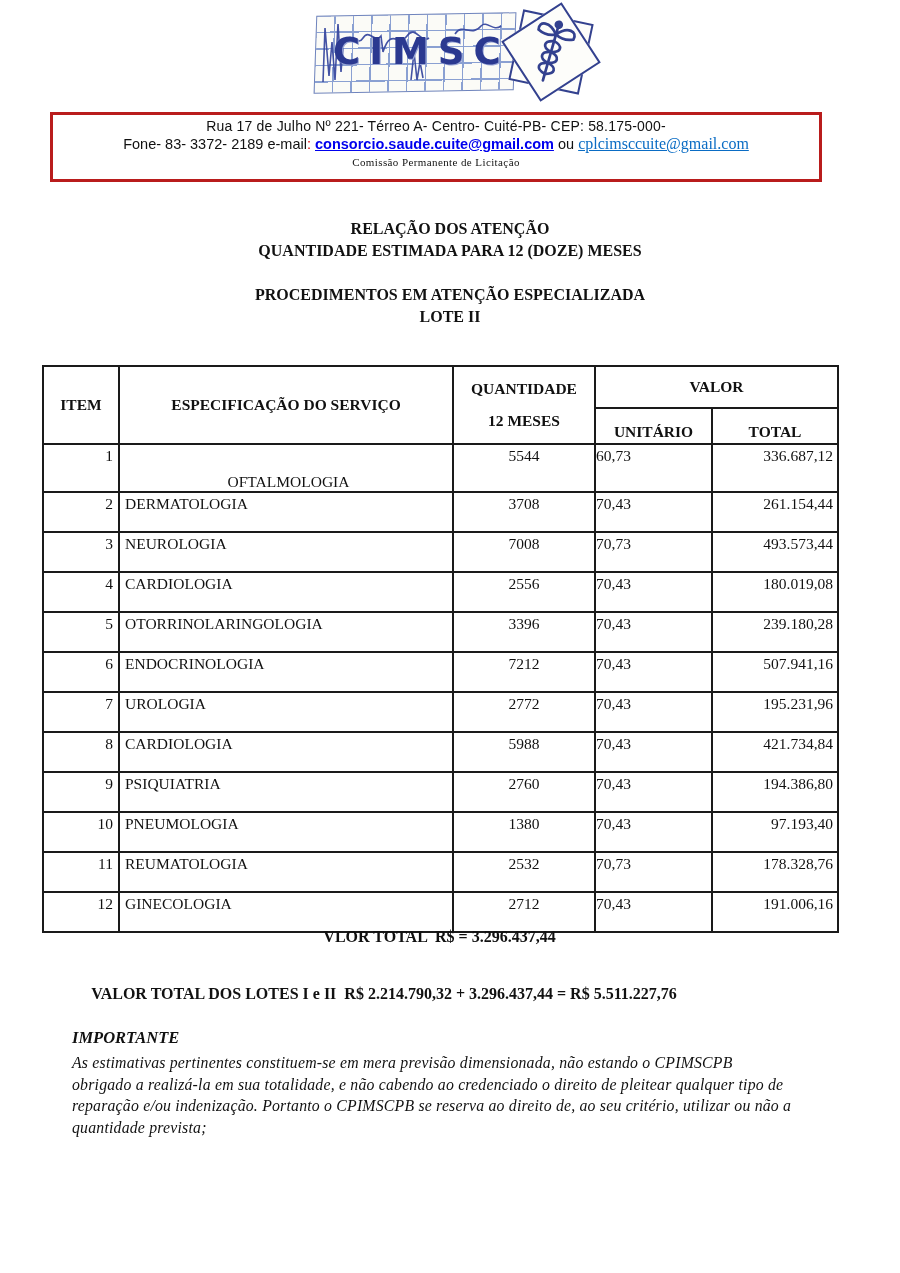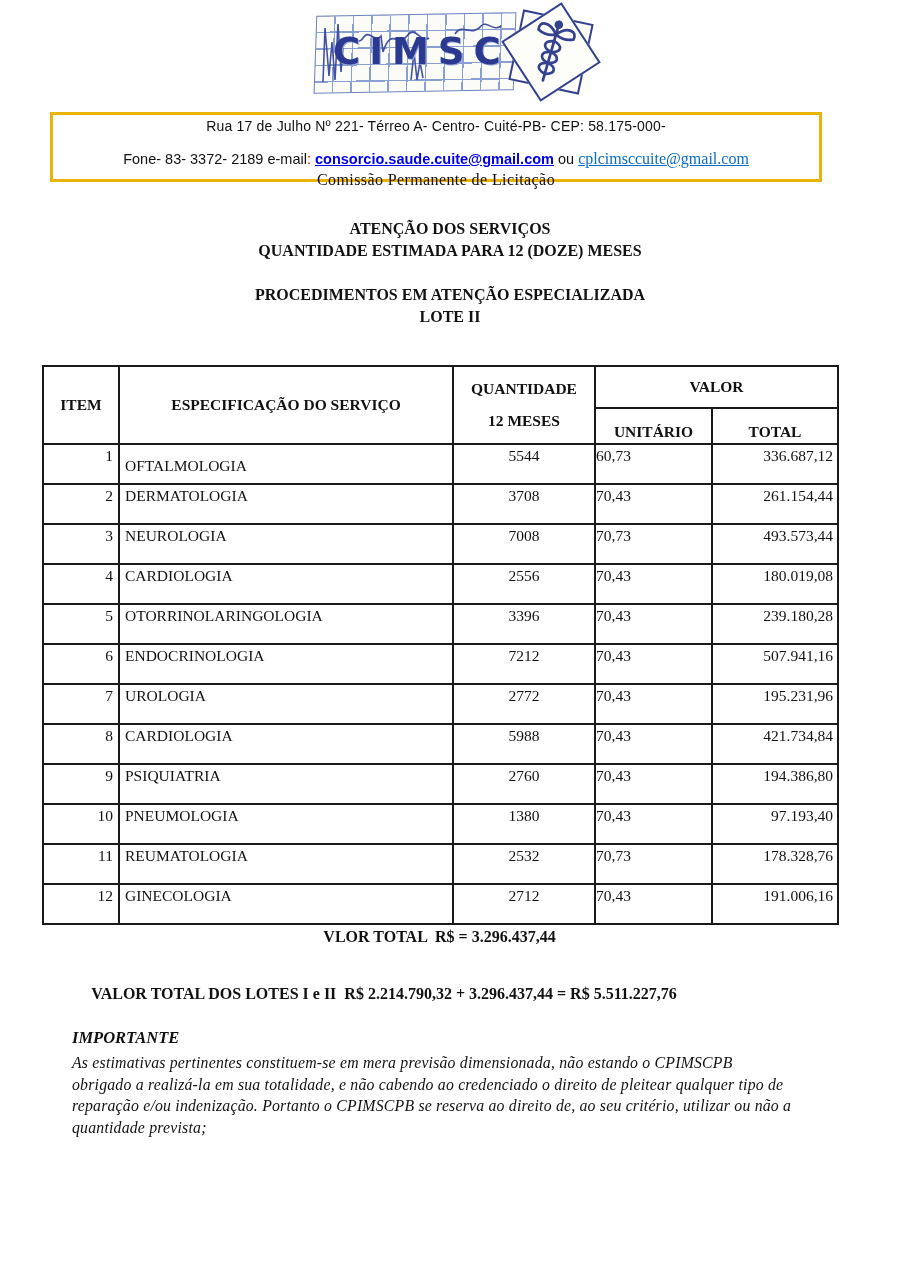--- a/index.html
+++ b/index.html
@@ -47,42 +47,42 @@
 
   
   .org-line {
     position: absolute; left: 0; top: 93px; width: 900px;
     text-align: center; font-weight: bold; font-size: 15.5px;
     text-decoration: underline;
     letter-spacing: 0.1px;
   }
   .address-box {
     position: absolute; left: 50px; top: 112px; width: 772px; height: 70px;
-    border: 3px solid #eab308;
+    border: 3px solid #b91c1c;
     text-align: center;
     padding-top: 3px;
   }
   .address-line {
     font-family: "Liberation Sans", sans-serif;
     font-size: 14px; letter-spacing: 0.2px;
   }
   .phone-line {
     font-family: "Liberation Sans", sans-serif;
-    font-size: 14.5px; margin-top: 16px;
+    font-size: 14.5px; margin-top: 1px;
   }
   .red-colon { color: #e00000; }
   .email-primary {
     color: #0000ee; font-weight: bold; text-decoration: underline;
     font-family: "Liberation Sans", sans-serif; cursor: pointer;
   }
   .email-secondary {
     color: #0a6cc4; text-decoration: underline;
     font-family: "Liberation Serif", serif; font-size: 16px; cursor: pointer;
   }
-  .committee-line { font-size: 16px; margin-top: 3px; letter-spacing: 0.4px; }
+  .committee-line { font-size: 11px; margin-top: 3px; letter-spacing: 0.4px; }
 
   
   .titles {
     position: absolute; left: 0; top: 218px; width: 900px;
     text-align: center; font-weight: bold; font-size: 16px; line-height: 22px;
   }
   .titles .gap { height: 22px; }
 
   
   table.services {
@@ -104,21 +104,21 @@
   th.th-sub { vertical-align: top; padding-top: 11px; }
   .qty-head div:last-child { margin-top: 14px; }
   table.services td {
     height: 40px; vertical-align: top; padding-top: 2px;
   }
   td.c-item  { text-align: right; padding-right: 5px; }
   td.c-spec  { text-align: left;  padding-left: 5px; }
   td.c-qty   { text-align: center; }
   td.c-unit  { text-align: left; padding-right: 4px; }
   td.c-total { text-align: right; padding-right: 4px; }
-  tr.first-row td.c-spec { padding-top: 12px; }
+  tr.first-row td.c-spec { padding-top: 28px; text-align: center; }
 
   
   .vlor-total {
     position: absolute; left: 42px; top: 928px; width: 795px;
     text-align: center; font-weight: bold; font-size: 16px;
     white-space: pre-wrap;
   }
   .lotes-total {
     position: absolute; left: 0; top: 985px; width: 768px;
     text-align: center; font-weight: bold; font-size: 16px;
@@ -171,21 +171,21 @@
 
   <div class="address-box">
     <div class="address-line">Rua 17 de Julho Nº 221- Térreo A- Centro- Cuité-PB- CEP: 58.175-000-</div>
     <div class="phone-line">
       <span>Fone- 83- 3372- 2189 e-mail</span><span class="red-colon">: </span><a class="email-primary">consorcio.saude.cuite@gmail.com</a><span style="white-space:pre"> ou </span><a class="email-secondary">cplcimsccuite@gmail.com</a>
     </div>
     <div class="committee-line">Comissão Permanente de Licitação</div>
   </div>
 
   <div class="titles">
-    <div>ATENÇÃO DOS SERVIÇOS</div>
+    <div>RELAÇÃO DOS ATENÇÃO</div>
     <div>QUANTIDADE ESTIMADA PARA 12 (DOZE) MESES</div>
     <div class="gap"></div>
     <div>PROCEDIMENTOS EM ATENÇÃO ESPECIALIZADA</div>
     <div>LOTE II</div>
   </div>
 
   <table class="services">
     <colgroup>
       <col style="width:76px">
         <col style="width:334px">

